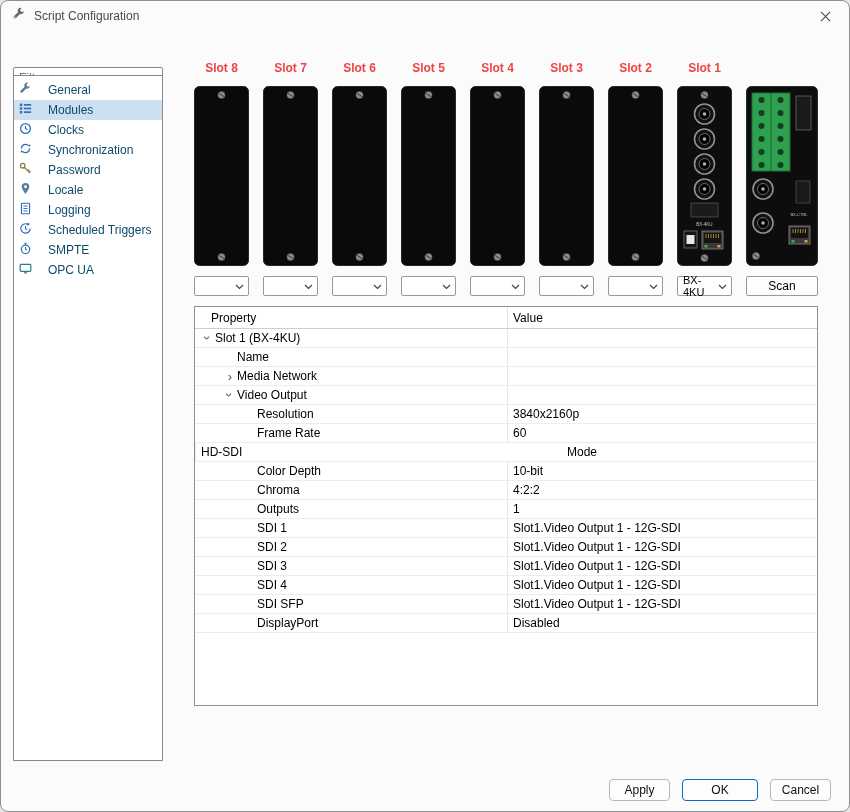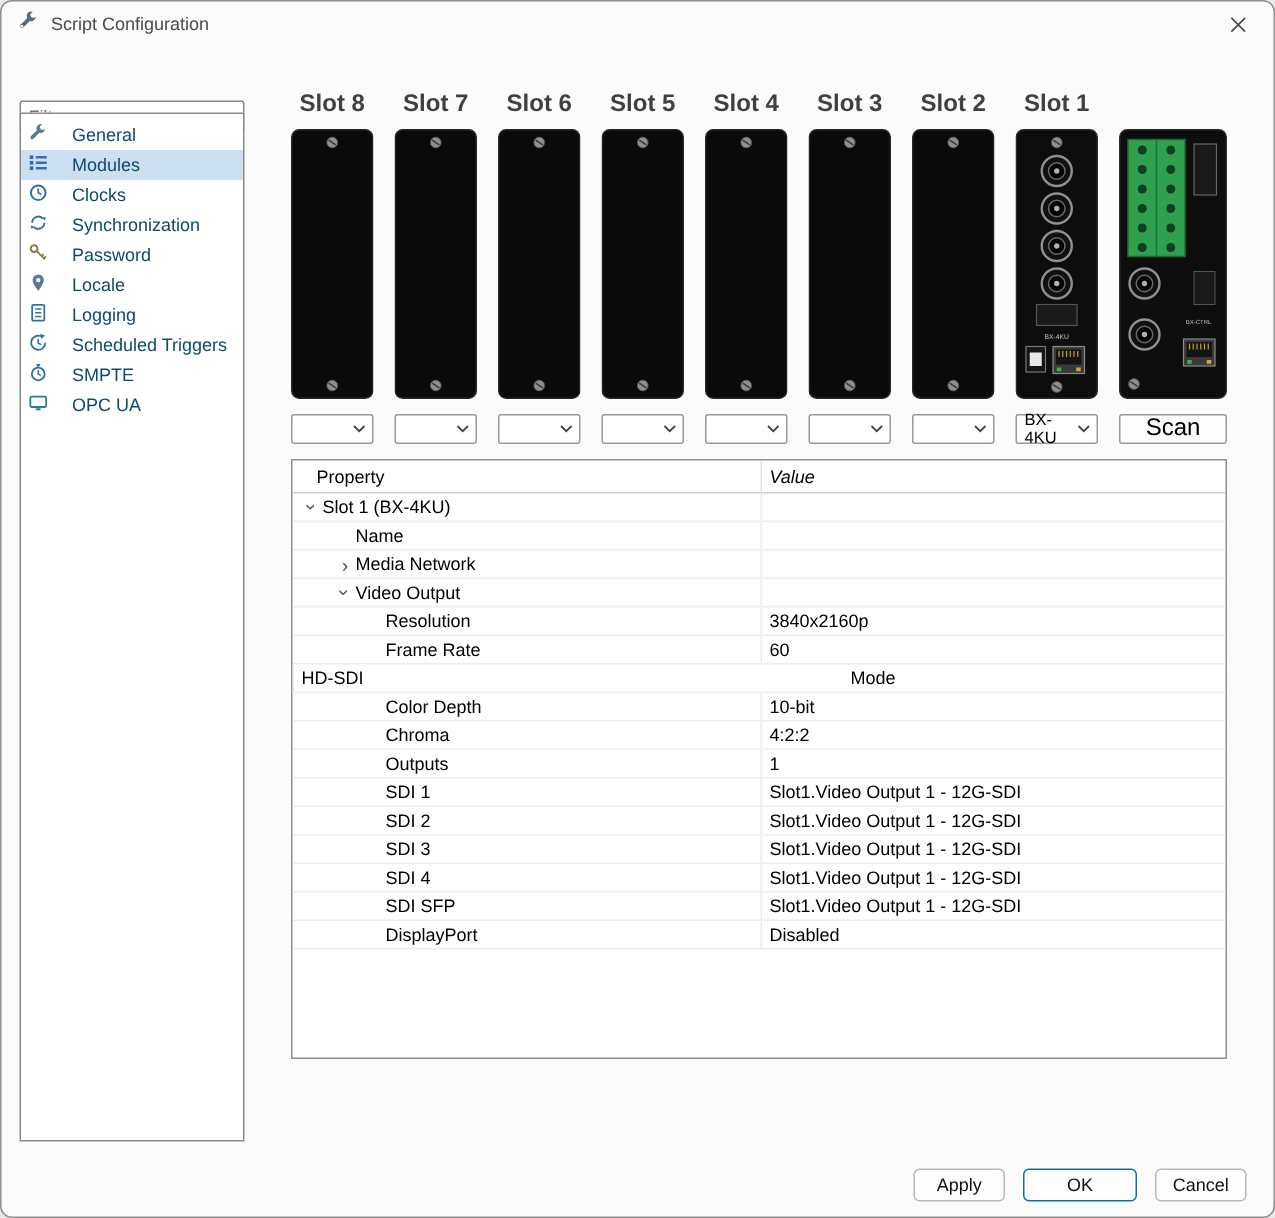--- a/index.html
+++ b/index.html
@@ -21,36 +21,36 @@
   .side-list { position:absolute; left:12px; top:74px; width:150px; height:686px;
     box-sizing:border-box; border:1px solid #8a8a8a; background:#fff; padding-top:4px; }
   .side-item { display:flex; align-items:center; gap:16px; height:20px; padding:0 4px 0 5px;
     font-size:12px; color:#0c4a6e; cursor:default; }
   .side-item.selected { background:#cde0f2; }
   .side-item svg { flex:0 0 auto; }
   
   .slots-row { position:absolute; left:193px; top:60px; width:624px; display:flex; gap:14px; }
   .slot-col { width:55px; }
   .slot-col.ctrl { width:72px; }
-  .slot-label { height:25px; font-size:16px; font-weight:bold; text-align:center; color:#404040; }
+  .slot-label { height:25px; font-size:12px; font-weight:bold; text-align:center; color:#ef4444; }
   .slot-card svg { display:block; }
   .combo-row { position:absolute; left:193px; top:275px; width:624px; display:flex; gap:14px; }
   .combo { width:55px; height:20px; box-sizing:border-box; background:#fff;
     border:1px solid #999; border-radius:2px; display:flex; align-items:center;
     justify-content:space-between; padding:0 4px 0 5px; font-size:11px; cursor:default; }
   .btn-scan { width:72px; height:20px; box-sizing:border-box; background:#fdfdfd;
     border:1px solid #999; border-radius:2px; display:flex; align-items:center;
-    justify-content:center; font-size:16px; cursor:default; }
+    justify-content:center; font-size:12px; cursor:default; }
   
   .ptable { position:absolute; left:193px; top:305px; width:624px; height:400px;
     box-sizing:border-box; border:1px solid #8f8f8f; background:#fff; overflow:hidden; }
   .thead { display:flex; height:21px; border-bottom:1px solid #cfcfcf; font-size:12px;
     align-items:center; }
   .thead .hprop { width:312px; box-sizing:border-box; padding-left:16px; }
-  .thead .hval { flex:1; box-sizing:border-box; padding-left:5px; border-left:1px solid #e2e2e2; height:100%; display:flex; align-items:center;font-style:italic; }
+  .thead .hval { flex:1; box-sizing:border-box; padding-left:5px; border-left:1px solid #e2e2e2; height:100%; display:flex; align-items:center; }
   .trow { display:flex; height:18px; border-bottom:1px solid #ededed; font-size:12px; align-items:stretch; }
   .tcell { display:flex; align-items:center; box-sizing:border-box; white-space:nowrap; overflow:hidden; }
   .tcell.prop { width:312px; }
   .tcell.val { flex:1; border-left:1px solid #e9e9e9; padding-left:5px; }
   .lvl0 { padding-left:6px; }
   .lvl1 { padding-left:28px; }
   .lvl2 { padding-left:48px;text-align:center; }
   .expander { width:14px; height:16px; display:inline-flex; align-items:center;
     justify-content:center; color:#555; font-size:13px; cursor:default; }
   .expander::before { content:"\203A"; }

